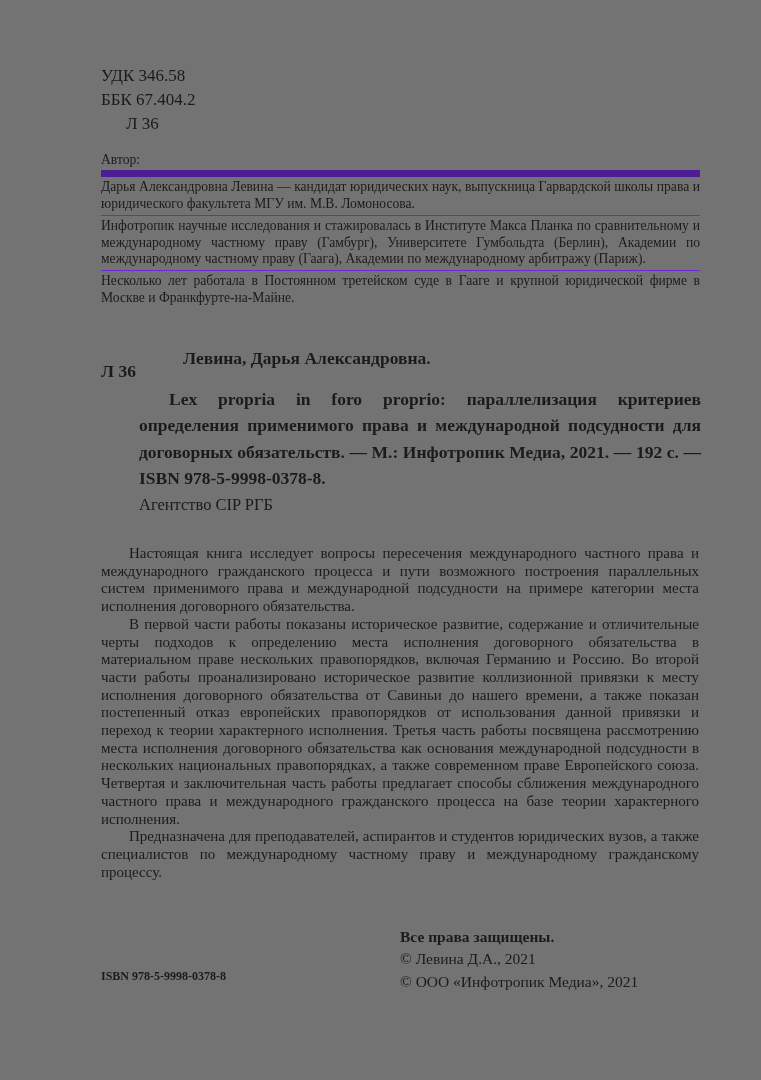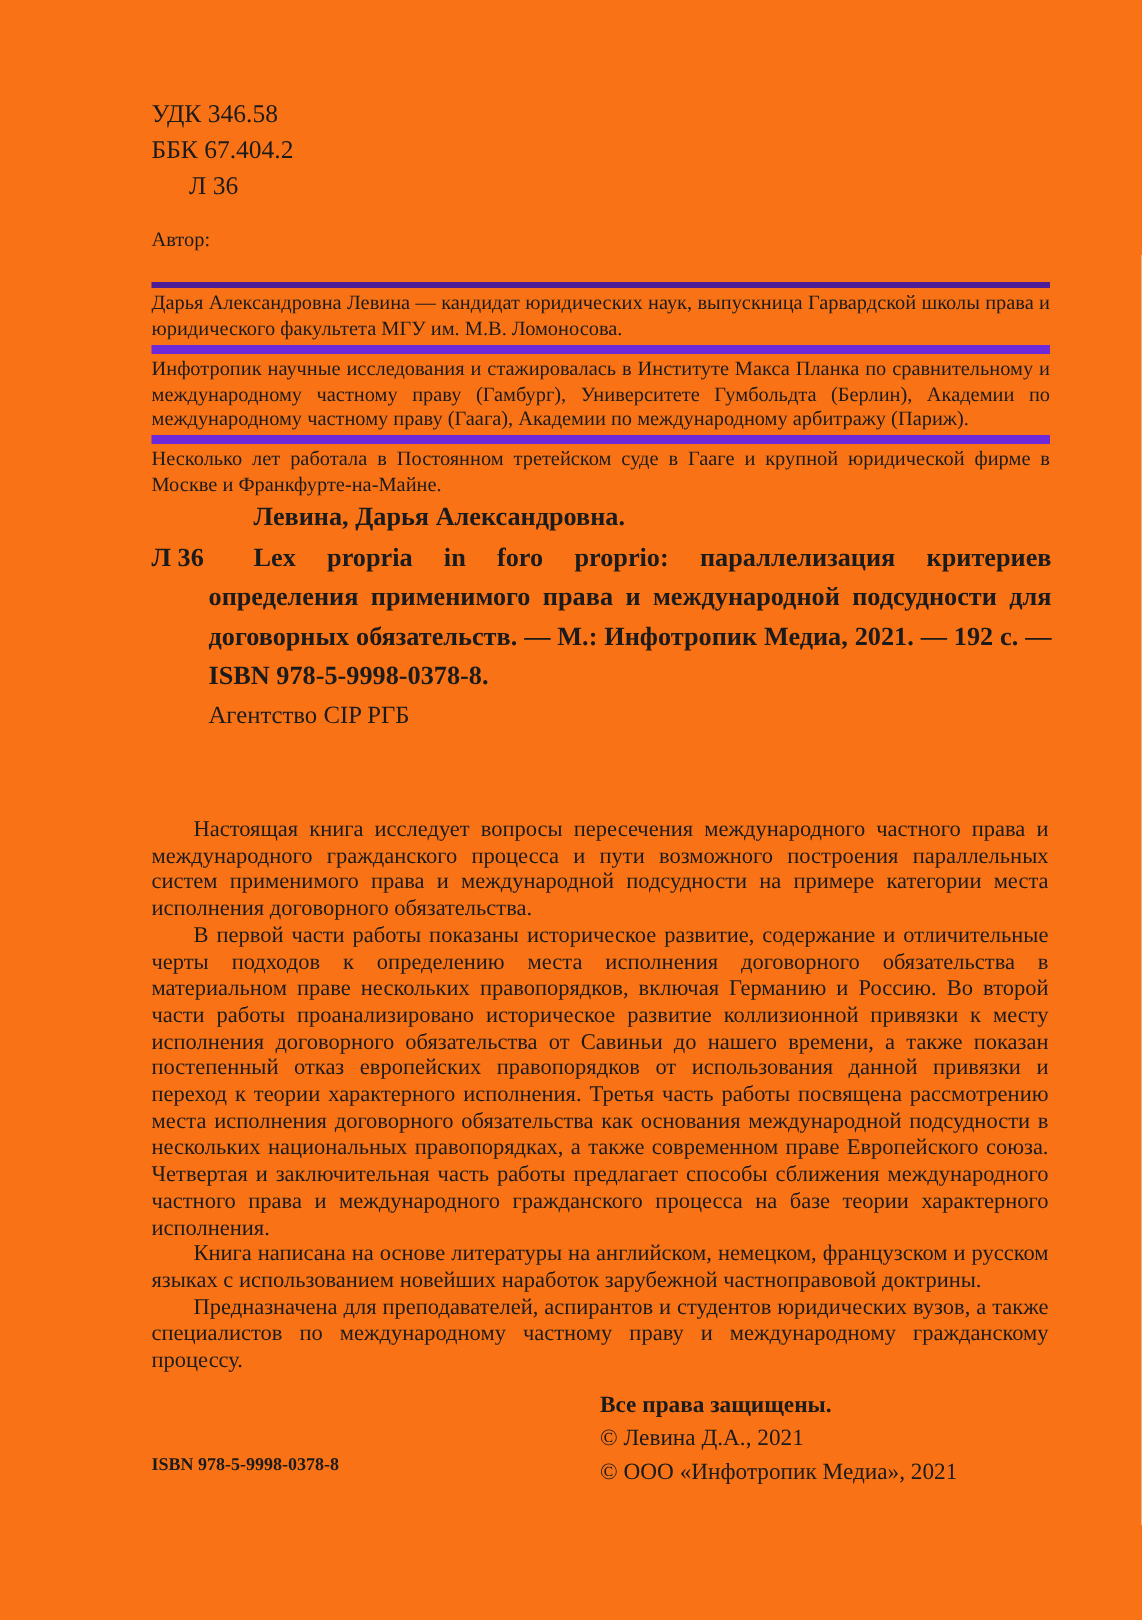--- a/index.html
+++ b/index.html
@@ -4,21 +4,21 @@
 <style>
   html, body {
     margin: 0;
     padding: 0;
     background: #e9e9e9;
   }
   .page {
     position: relative;
     width: 761px;
     height: 1080px;
-    background: #f97316;
+    background: #737373;
     font-family: "Liberation Serif", "DejaVu Serif", serif;
     color: #1b1b1b;
     overflow: hidden;
     box-sizing: border-box;
   }
 
   
   .codes {
     position: absolute;
     top: 64px;
@@ -32,27 +32,27 @@
   
   .author-block {
     position: absolute;
     top: 152px;
     left: 101px;
     width: 599px;
     font-size: 13.6px;
     line-height: 16.4px;
   }
   .author-label {
-    padding-bottom: 20px;
-    border-bottom: 4px solid #4c1d95;
+    padding-bottom: 2px;
+    border-bottom: 7px solid #4c1d95;
   }
   .author-block p {
     margin: 0;
     padding: 2px 0 3px 0;
-    border-bottom: 6px solid #6d28d9;
+    border-bottom: 1px solid #6d28d9;
     text-align: justify;
   }
   .author-block p:last-child { border-bottom: none; }
 
   
   .biblio {
     position: absolute;
     top: 331px;
     left: 101px;
     width: 600px;
@@ -60,21 +60,21 @@
     line-height: 26.6px;
     font-weight: bold;
   }
   .biblio-code {
     position: absolute;
     left: 0;
     top: 27px;
     font-weight: bold;
   }
   .biblio-body { margin-left: 38px; }
-  .biblio-heading { margin: 0; text-indent: 30px; }
+  .biblio-heading { margin: 14px; text-indent: 30px; }
   .biblio-desc   { margin: 0; text-indent: 30px; text-align: justify; }
   .biblio-agency {
     margin: 0;
     text-align: left;
     font-weight: normal;
     font-size: 16.5px;
   }
 
   
   .annotation {
@@ -129,21 +129,20 @@
     <div class="biblio-body">
       <p class="biblio-heading">Левина, Дарья Александровна.</p>
       <p class="biblio-desc">Lex propria in foro proprio: параллелизация критериев определения применимого права и международной подсудности для договорных обязательств. — М.: Инфотропик Медиа, 2021. — 192 с. — ISBN 978-5-9998-0378-8.</p>
       <p class="biblio-agency">Агентство CIP РГБ</p>
     </div>
   </div>
 
   <div class="annotation">
     <p>Настоящая книга исследует вопросы пересечения международного частного права и международного гражданского процесса и пути возможного построения параллельных систем применимого права и международной подсудности на примере категории места исполнения договорного обязательства.</p>
     <p>В первой части работы показаны историческое развитие, содержание и отличительные черты подходов к определению места исполнения договорного обязательства в материальном праве нескольких правопорядков, включая Германию и Россию. Во второй части работы проанализировано историческое развитие коллизионной привязки к месту исполнения договорного обязательства от Савиньи до нашего времени, а также показан постепенный отказ европейских правопорядков от использования данной привязки и переход к теории характерного исполнения. Третья часть работы посвящена рассмотрению места исполнения договорного обязательства как основания международной подсудности в нескольких национальных правопорядках, а также современном праве Европейского союза. Четвертая и заключительная часть работы предлагает способы сближения международного частного права и международного гражданского процесса на базе теории характерного исполнения.</p>
-    <p>Книга написана на основе литературы на английском, немецком, французском и русском языках с использованием новейших наработок зарубежной частноправовой доктрины.</p>
     <p>Предназначена для преподавателей, аспирантов и студентов юридических вузов, а также специалистов по международному частному праву и международному гражданскому процессу.</p>
   </div>
 
   <div class="footer-copy">
     <div class="rights">Все права защищены.</div>
     <div>© Левина Д.А., 2021</div>
     <div>© ООО «Инфотропик Медиа», 2021</div>
   </div>
 
   <div class="isbn">ISBN 978-5-9998-0378-8</div>

